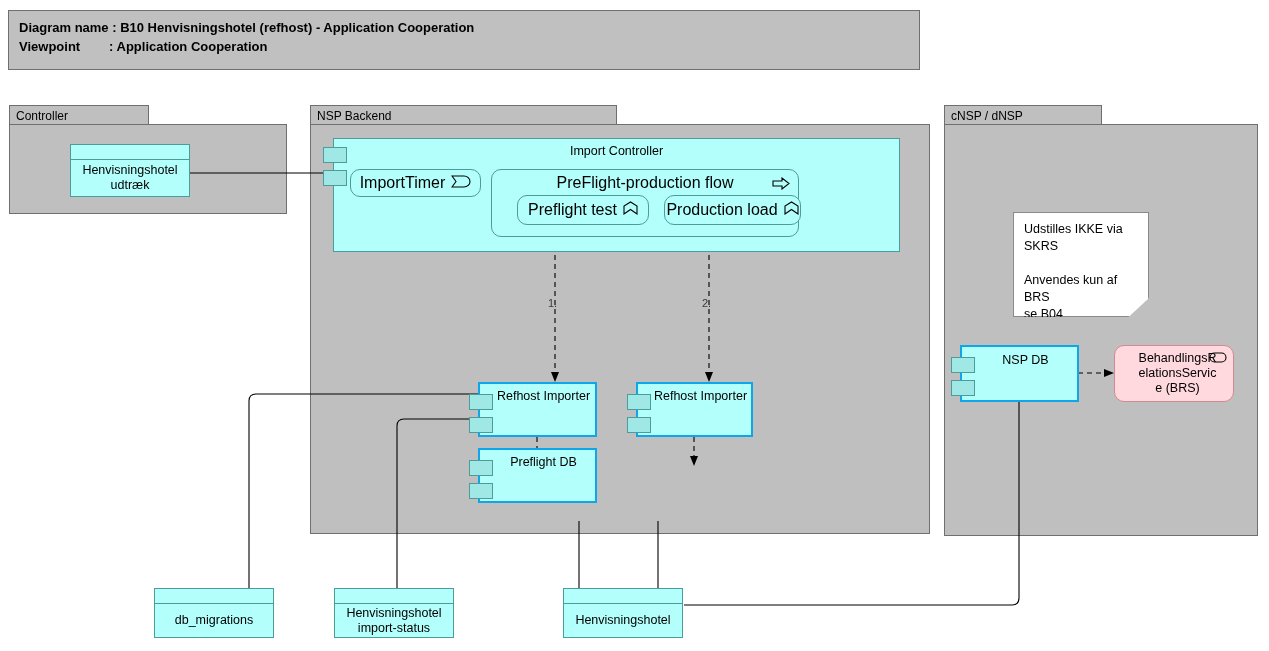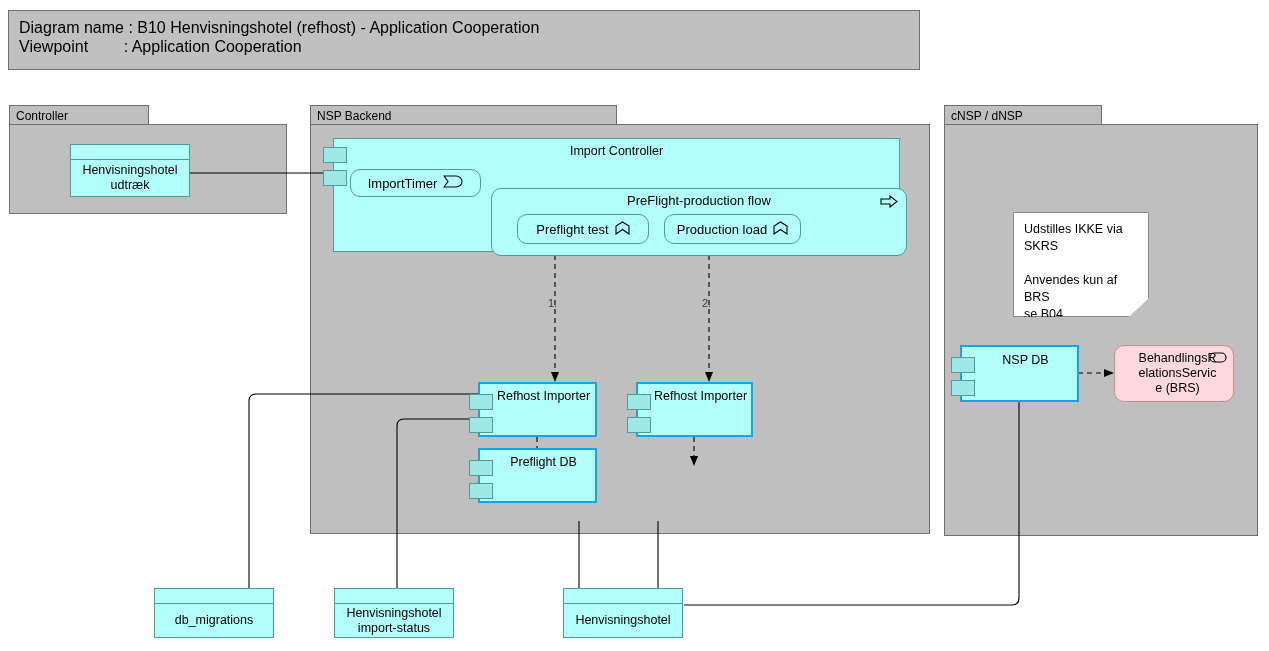--- a/index.html
+++ b/index.html
@@ -17,22 +17,22 @@
   .abs{position:absolute;box-sizing:border-box;}
 
   
   .title-box{
     left:8px; top:10px; width:912px; height:60px;
     background:#c0c0c0;
     border:1px solid #6f6f6f;
     padding:7px 10px 0 10px;
   }
   .title-line{
-    font-size:16px;
-    font-weight:normal;
+    font-size:13px;
+    font-weight:bold;
     color:#000;
     line-height:19px;
     white-space:pre;
   }
 
   
   .group-tab{
     background:#bfbfbf;
     border:1px solid #6f6f6f;
     border-bottom:none;
@@ -105,21 +105,21 @@
     position:absolute;left:0;right:0;top:5px;
     text-align:center;font-size:12.5px;color:#000;
   }
 
   
   .round-el{
     background:#b3fffc;
     border:1px solid #4b9c9a;
     border-radius:10px;
     color:#000;
-    font-size:13px;
+    font-size:16px;
     display:flex;
     align-items:center;
     justify-content:center;
     gap:6px;
   }
   .round-el.flow{
     align-items:flex-start;
     justify-content:center;
     padding-top:4px;
   }
@@ -222,21 +222,21 @@
 
     <div class="abs round-el" style="left:16px;top:30px;width:131px;height:28px;">
       <span>ImportTimer</span>
       <span class="icon">
         <svg width="20" height="13" viewBox="0 0 20 13">
           <path d="M1,1 L13,1 A6,5.5 0 0 1 13,12 L1,12 L5,6.5 Z" fill="none" stroke="#000" stroke-width="1.1"></path>
         </svg>
       </span>
     </div>
 
-    <div class="abs round-el flow" style="left:157px;top:30px;width:416px;height:68px;margin-top:19px;">
+    <div class="abs round-el flow" style="left:157px;top:30px;width:308px;height:68px;">
       <span>PreFlight-production flow</span>
       <span class="icon abs" style="right:8px;top:6px;">
         <svg width="18" height="13" viewBox="0 0 18 13">
           <path d="M1,4 L10,4 L10,1 L17,6.5 L10,12 L10,9 L1,9 Z" fill="none" stroke="#000" stroke-width="1.1"></path>
         </svg>
       </span>
 
       <div class="abs round-el" style="left:25px;top:25px;width:132px;height:30px;">
         <span>Preflight test</span>
         <span class="icon">

